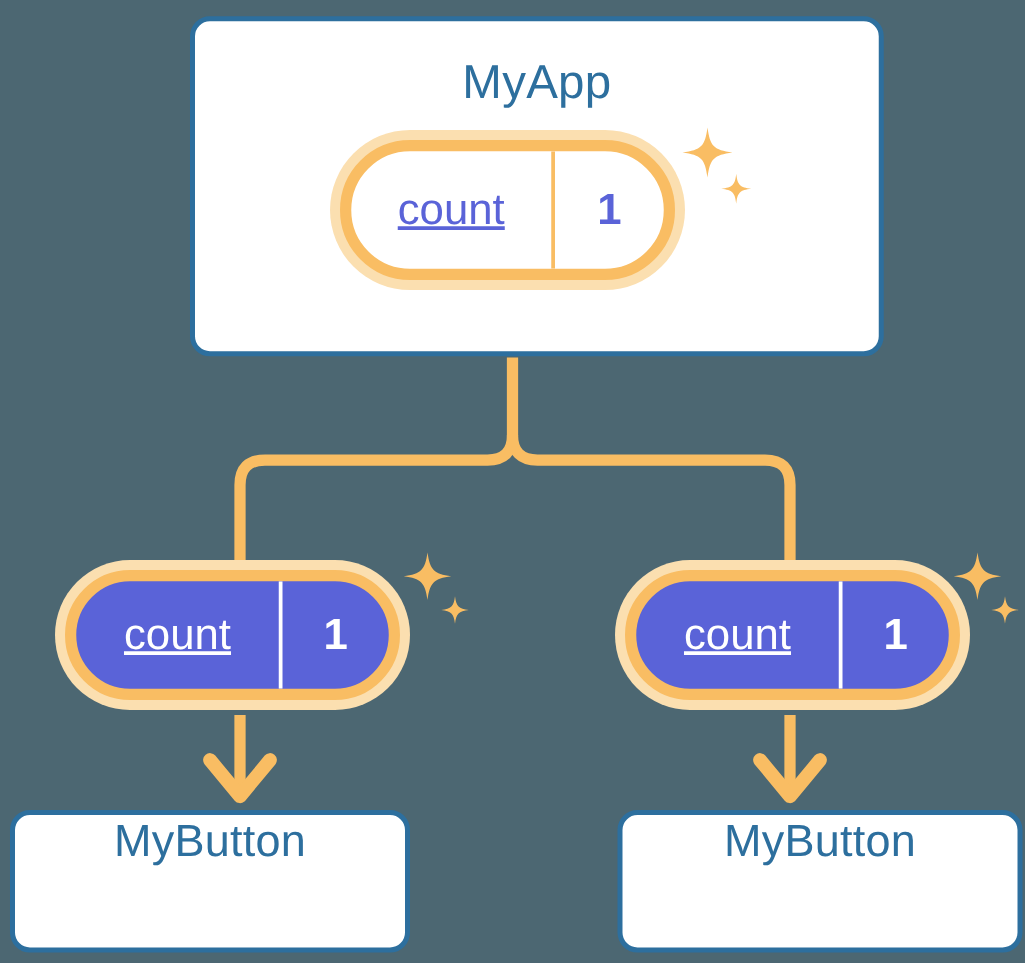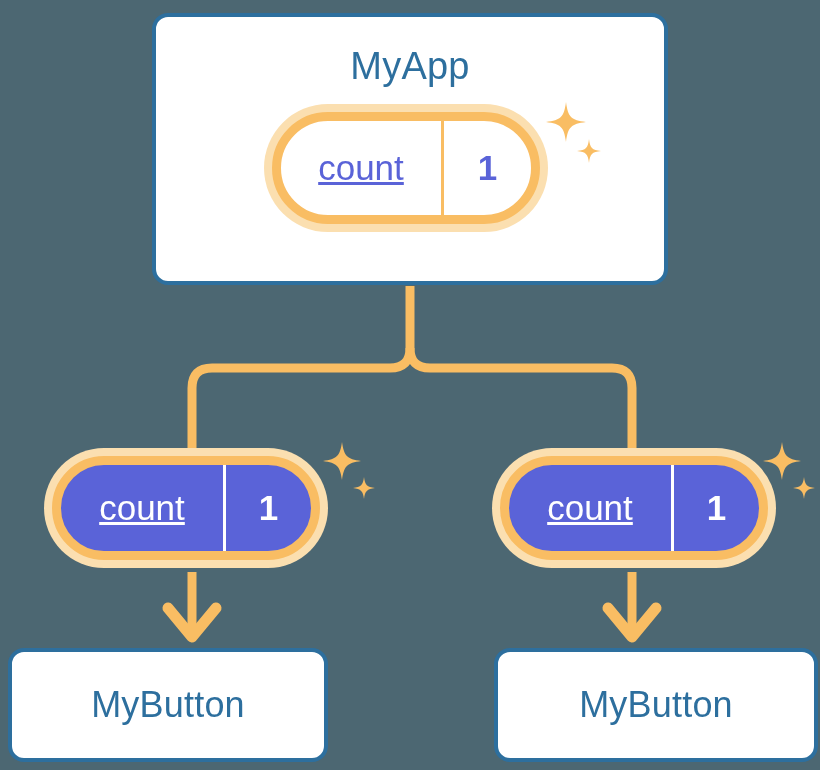--- a/index.html
+++ b/index.html
@@ -42,32 +42,31 @@
     font-size: 38px;
     font-weight: 400;
     letter-spacing: 0.2px;
     text-align: center;
     white-space: nowrap;
   }
 
   #app-card {
     left: 152px;
     top: 13px;
-    width: 516px;
+    width: 555px;
     height: 272px;
   }
   #app-card .card-title {
     margin-top: 28px;
   }
 
   .button-card {
     top: 648px;
     height: 114px;
     display: flex;
-    align-items: center;
     justify-content: center;
   }
   #button-card-left {
     left: 8px;
     width: 320px;
   }
   #button-card-right {
     left: 494px;
     width: 324px;
   }

